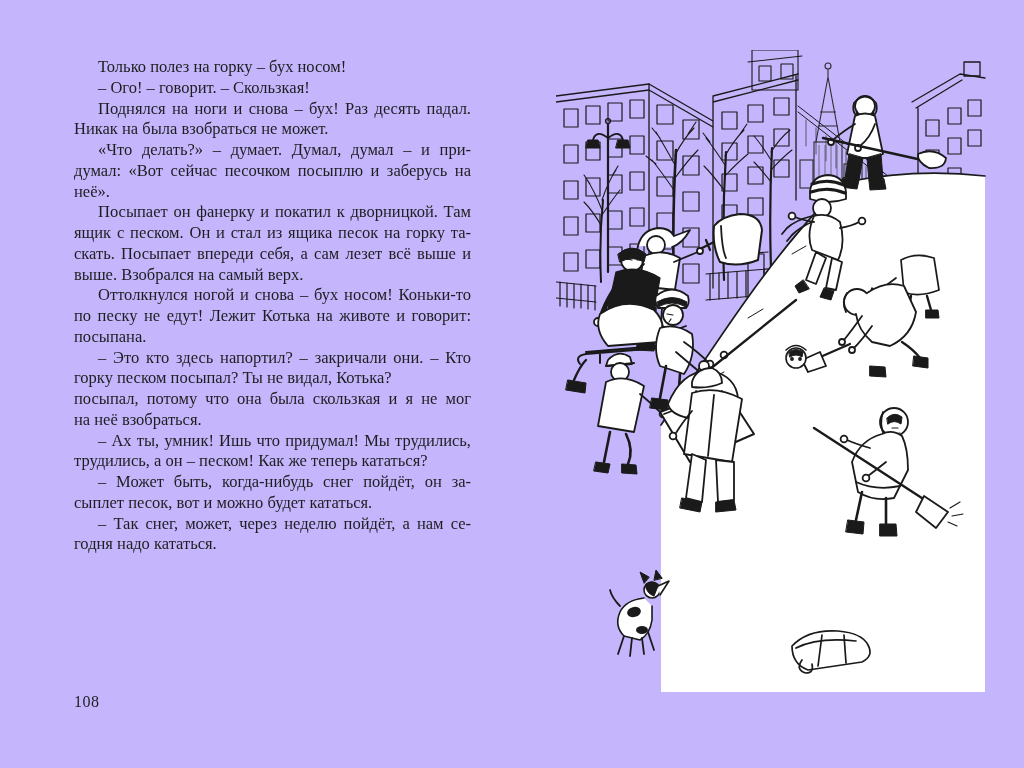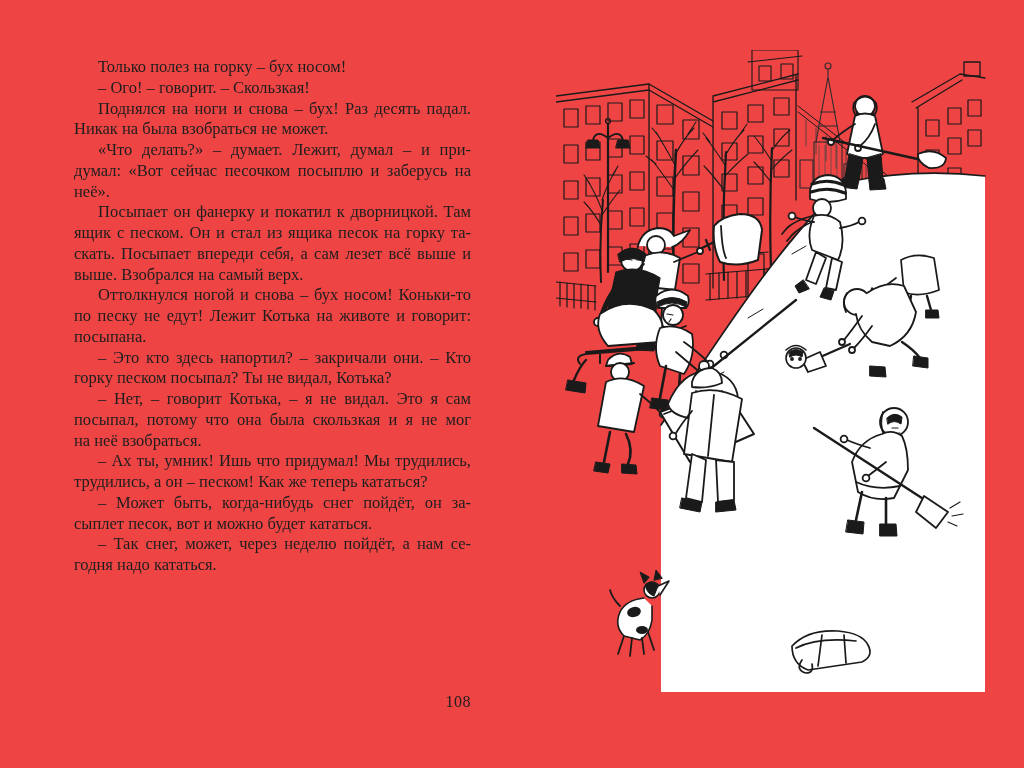--- a/index.html
+++ b/index.html
@@ -1,60 +1,59 @@
 <!DOCTYPE html>
 <html><head>
 <meta charset="utf-8">
 <style>
   html,body{margin:0;padding:0}
   body{
     width:1024px;height:768px;position:relative;
     background:#ffffff;overflow:hidden;
     font-family:"Liberation Serif","DejaVu Serif",serif;
   }
-  .book{position:absolute;inset:0;background:#ef4444}
+  .book{position:absolute;inset:0;background:#c4b5fd}
   .text-block{
     position:absolute;left:74px;top:57px;width:397px;
     font-size:16.5px;line-height:20.75px;color:#1e1e1e;
   }
   .line{height:20.75px;overflow:hidden;white-space:normal}
   .line.indent{text-indent:24px}
   .line.fill{text-align:justify;text-align-last:justify}
   .page-number{
     position:absolute;left:74px;top:693px;width:397px;
-    text-align:right;font-size:16px;color:#1e1e1e;letter-spacing:.5px;
+    text-align:left;font-size:16px;color:#1e1e1e;letter-spacing:.5px;
   }
   .illustration-wrap{position:absolute;left:556px;top:50px;width:430px;height:642px}
   svg{display:block;width:100%;height:100%}
   .ink{stroke:#1a1a1a;fill:none;stroke-linecap:round;stroke-linejoin:round}
 </style>
 </head>
 <body>
 
 <div class="book">
 
   <div>
     <div class="text-block">
         <div class="line indent">Только полез на горку – бух носом!</div>
         <div class="line indent">– Ого! – говорит. – Скользкая!</div>
         <div class="line indent fill">Поднялся на ноги и снова – бух! Раз десять падал.</div>
         <div class="line">Никак на была взобраться не может.</div>
-        <div class="line indent fill">«Что делать?» – думает. Лежит, думал – и при-</div>
+        <div class="line indent fill">«Что делать?» – думает. Думал, думал – и при-</div>
         <div class="line fill">думал: «Вот сейчас песочком посыплю и заберусь на</div>
         <div class="line">неё».</div>
         <div class="line indent fill">Посыпает он фанерку и покатил к дворницкой. Там –</div>
         <div class="line fill">ящик с песком. Он и стал из ящика песок на горку та-</div>
         <div class="line fill">скать. Посыпает впереди себя, а сам лезет всё выше и</div>
         <div class="line">выше. Взобрался на самый верх.</div>
         <div class="line indent fill">Оттолкнулся ногой и снова – бух носом! Коньки-то</div>
         <div class="line fill">по песку не едут! Лежит Котька на животе и говорит:</div>
         <div class="line">посыпана.</div>
         <div class="line indent fill">– Это кто здесь напортил? – закричали они. – Кто</div>
         <div class="line">горку песком посыпал? Ты не видал, Котька?</div>
-        <div class="line indent fill">– Нет, – говорит Котька, – я не видал. Это я сам</div>
         <div class="line fill">посыпал, потому что она была скользкая и я не мог</div>
         <div class="line">на неё взобраться.</div>
         <div class="line indent fill">– Ах ты, умник! Ишь что придумал! Мы трудились,</div>
         <div class="line">трудились, а он – песком! Как же теперь кататься?</div>
         <div class="line indent fill">– Может быть, когда-нибудь снег пойдёт, он за-</div>
         <div class="line">сыплет песок, вот и можно будет кататься.</div>
         <div class="line indent fill">– Так снег, может, через неделю пойдёт, а нам се-</div>
         <div class="line">годня надо кататься.</div>
       </div>
     <div class="page-number">108</div>

